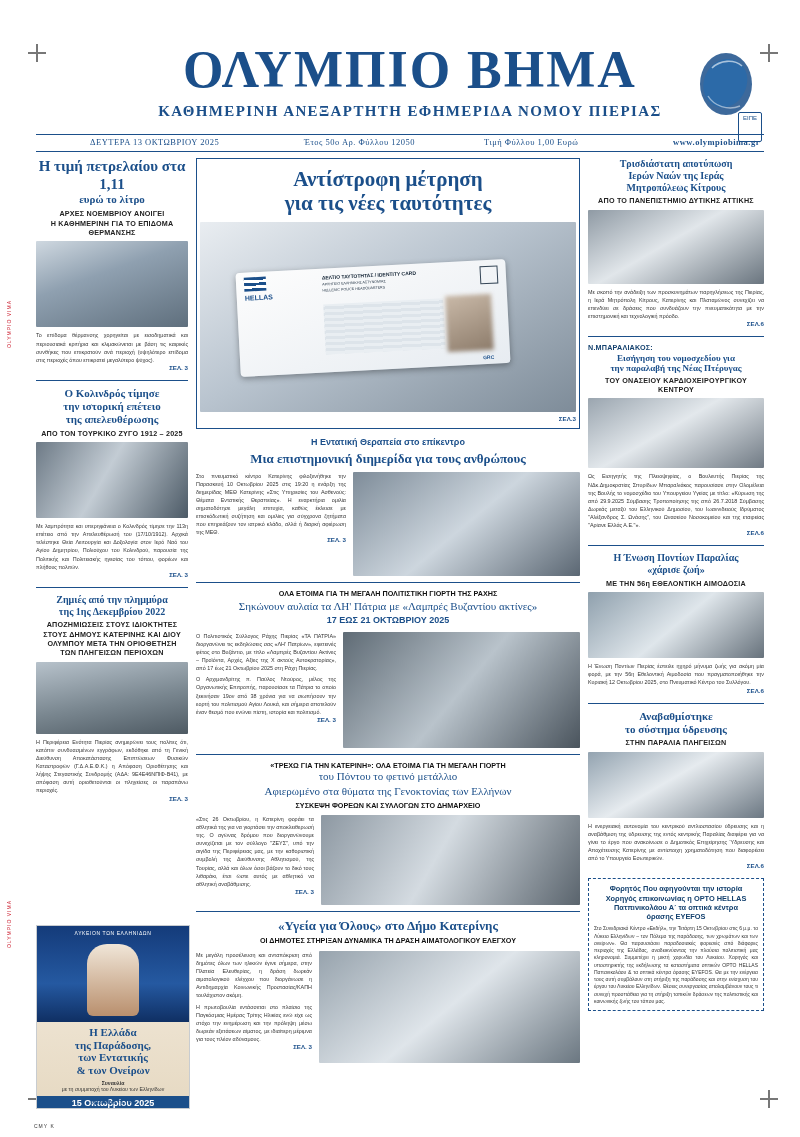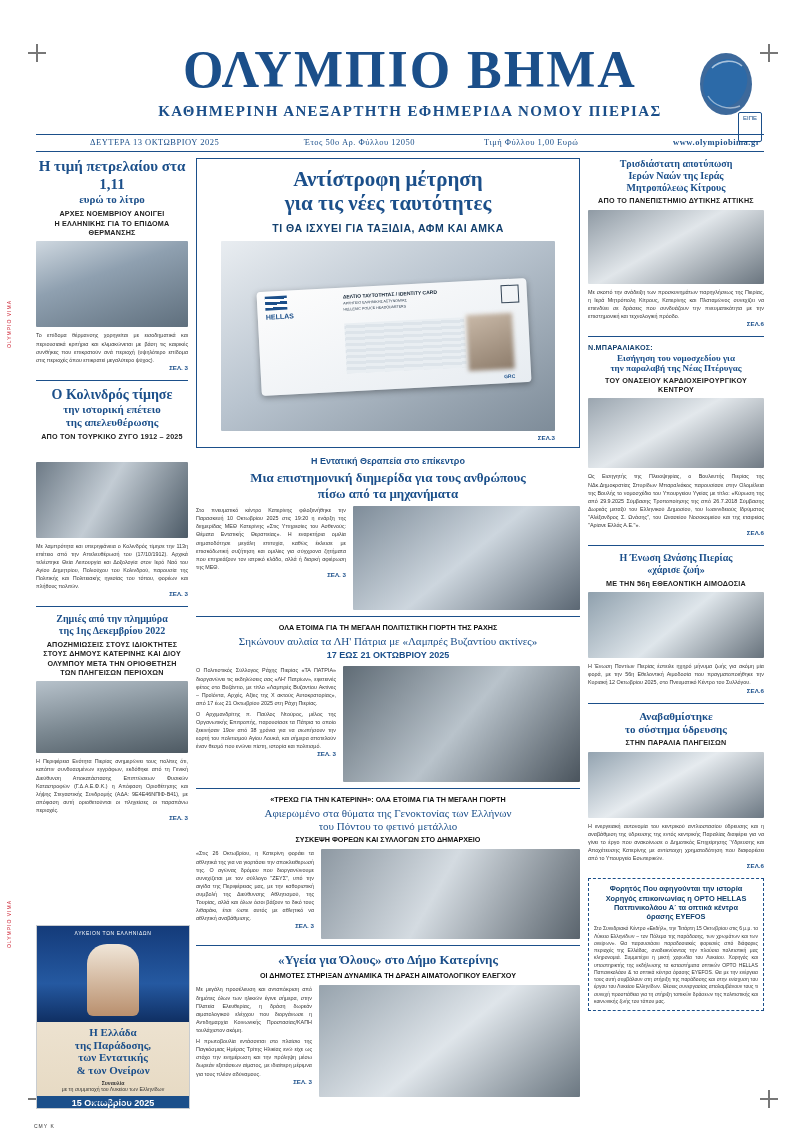--- a/index.html
+++ b/index.html
@@ -115,34 +115,34 @@
     <div class="cell hr-price">Τιμή Φύλλου 1,00 Ευρώ</div>
     <div class="cell hr-site">www.olympiobima.gr</div>
   </div>
 
   <div class="col-left">
 
     <div class="blk">
       <div class="hl" style="font-size:15px;">Η τιμή πετρελαίου στα 1,11</div>
       <div class="hl" style="font-size:11px;">ευρώ το λίτρο</div>
       <div class="sub-hl" style="margin-top:3px;">ΑΡΧΕΣ ΝΟΕΜΒΡΙΟΥ ΑΝΟΙΓΕΙ</div>
-      <div class="sub-hl">Η ΕΛΛΗΝΙΚΗΣ ΓΙΑ ΤΟ ΕΠΙΔΟΜΑ</div>
+      <div class="sub-hl">Η ΚΑΘΗΜΕΡΙΝΗ ΓΙΑ ΤΟ ΕΠΙΔΟΜΑ</div>
       <div class="sub-hl" style="margin-bottom:4px;">ΘΕΡΜΑΝΣΗΣ</div>
       <div class="photo ph-hands"></div>
       <div class="body-txt" style="margin-top:4px;">Το επίδομα θέρμανσης χορηγείται με εισοδηματικά και περιουσιακά κριτήρια και κλιμακώνεται με βάση τις καιρικές συνθήκες που επικρατούν ανά περιοχή (υψηλότερο επίδομα στις περιοχές όπου επικρατεί μεγαλύτερο ψύχος).</div>
       <div class="sel">ΣΕΛ. 3</div>
     </div>
 
     <div class="rule"></div>
 
     <div class="blk">
-      <div class="hl" style="font-size:14px;">Ο Κολινδρός τίμησε</div>
+      <div class="hl" style="font-size:11px;">Ο Κολινδρός τίμησε</div>
       <div class="hl" style="font-size:11px;">την ιστορική επέτειο</div>
       <div class="hl" style="font-size:11px;">της απελευθέρωσης</div>
-      <div class="sub-hl" style="margin:3px 0 20px;">ΑΠΟ ΤΟΝ ΤΟΥΡΚΙΚΟ ΖΥΓΟ 1912 – 2025</div>
+      <div class="sub-hl" style="margin:3px 0 4px;">ΑΠΟ ΤΟΝ ΤΟΥΡΚΙΚΟ ΖΥΓΟ 1912 – 2025</div>
       <div class="photo ph-people"></div>
       <div class="body-txt" style="margin-top:4px;">Με λαμπρότητα και υπερηφάνεια ο Κολινδρός τίμησε την 113η επέτειο από την Απελευθέρωσή του (17/10/1912). Αρχικά τελέστηκε Θεία Λειτουργία και Δοξολογία στον Ιερό Ναό του Αγίου Δημητρίου, Πολιούχου του Κολινδρού, παρουσία της Πολιτικής και Πολιτειακής ηγεσίας του τόπου, φορέων και πλήθους πολιτών.</div>
       <div class="sel">ΣΕΛ. 3</div>
     </div>
 
     <div class="rule"></div>
 
     <div class="blk">
       <div class="hl" style="font-size:10px;">Ζημιές από την πλημμύρα</div>
       <div class="hl" style="font-size:10px;">της 1ης Δεκεμβρίου 2022</div>
@@ -171,44 +171,42 @@
         <div class="ad-note">με τη συμμετοχή του Λυκείου των Ελληνίδων</div>
       </div>
       <div class="ad-date" style="margin-top:4px;">15 Οκτωβρίου 2025</div>
 
       <div class="ad-note" style="position:absolute;bottom:3px;left:0;right:0;color:#1b4f8a;font-weight:bold;">optohellas ▪ ΕΥΡΩ</div>
     </div>
   </div>
 
   <div class="col-mid">
 
-    <div style="border:1px solid #1b4f8a;padding:8px 24px 6px;">
+    <div style="border:1px solid #1b4f8a;padding:8px 3px 6px;">
       <div class="lead-hl">Αντίστροφη μέτρηση</div>
       <div class="lead-hl">για τις νέες ταυτότητες</div>
-      <div class="lead-sub">ΤΙ ΘΑ ΙΣΧΥΕΙ ΓΙΑ ΤΑΞΙΔΙΑ, ΑΦΜ ΚΑΙ  ΑΜΚΑ</div>
       <div class="photo ph-id" style="margin-top:7px;position:relative;">
         <div style="position:absolute;left:38px;top:44px;width:270px;height:104px;background:linear-gradient(160deg,#fdfdfd,#e7ecf1);border-radius:4px;box-shadow:0 2px 6px rgba(0,0,0,.35);transform:rotate(-3deg);">
           <div style="position:absolute;left:8px;top:5px;width:22px;height:14px;background:linear-gradient(180deg,#1b4f8a 0 20%,#fff 20% 40%,#1b4f8a 40% 60%,#fff 60% 80%,#1b4f8a 80% 100%);"></div>
           <div style="position:absolute;left:8px;top:22px;font-size:7px;font-weight:bold;color:#1b4f8a;">HELLAS</div>
           <div style="position:absolute;left:86px;top:6px;font-size:5px;font-weight:bold;color:#123;">ΔΕΛΤΙΟ ΤΑΥΤΟΤΗΤΑΣ / IDENTITY CARD</div>
           <div style="position:absolute;left:86px;top:14px;font-size:3.6px;color:#234;">ΑΡΧΗΓΕΙΟ ΕΛΛΗΝΙΚΗΣ ΑΣΤΥΝΟΜΙΑΣ</div>
           <div style="position:absolute;left:86px;top:20px;font-size:3.6px;color:#234;">HELLENIC POLICE HEADQUARTERS</div>
           <div style="position:absolute;right:8px;top:6px;width:16px;height:16px;border:1px solid #345;"></div>
           <div style="position:absolute;left:86px;top:36px;width:120px;height:50px;background:repeating-linear-gradient(0deg,#e9eef2 0 3px,#dde4ea 3px 6px);"></div>
           <div style="position:absolute;right:16px;top:34px;width:46px;height:56px;background:linear-gradient(160deg,#c9b9a8,#8d7c6b);filter:blur(2px);"></div>
           <div style="position:absolute;right:16px;bottom:4px;font-size:5px;font-weight:bold;color:#1b4f8a;">GRC</div>
         </div>
       </div>
       <div class="sel" style="margin-top:3px;">ΣΕΛ.3</div>
     </div>
 
     <div style="margin-top:8px;">
       <div class="cap-bold" style="font-size:9px;color:#1b4f8a;">Η Εντατική Θεραπεία στο επίκεντρο</div>
       <div class="mid-hl" style="margin-top:2px;">Μια επιστημονική διημερίδα για τους ανθρώπους</div>
-      <div class="mid-hl">πίσω από τα μηχανήματα</div>
       <div class="flexrow" style="margin-top:5px;">
         <div style="width:150px;">
           <div class="body-txt">Στο πνευματικό κέντρο Κατερίνης φιλοξενήθηκε την Παρασκευή 10 Οκτωβρίου 2025 στις 19:20 η ενάρξη της διημερίδας ΜΕΘ Κατερίνης «Στις Υπηρεσίες του Ασθενούς: Θέματα Εντατικής Θεραπείας».
 Η εναρκτήρια ομιλία σηματοδότησε μεγάλη επιτυχία, καθώς έκλεισε με επισκόδωτική συζήτηση και ομιλίες για σύγχρονα ζητήματα που επηρεάζουν τον ιατρικό κλάδο, αλλά ή διαρκή αφιέρωση της ΜΕΘ.</div>
           <div class="sel">ΣΕΛ. 3</div>
         </div>
         <div style="flex:1;">
           <div class="photo ph-speaker"></div>
         </div>
       </div>
@@ -229,22 +227,22 @@
         <div style="flex:1;">
           <div class="photo ph-panel" style="height:116px;"></div>
         </div>
       </div>
     </div>
 
     <div class="rule"></div>
 
     <div>
       <div class="cap-bold">«ΤΡΕΧΩ ΓΙΑ ΤΗΝ ΚΑΤΕΡΙΝΗ»: ΟΛΑ  ΕΤΟΙΜΑ ΓΙΑ ΤΗ ΜΕΓΑΛΗ ΓΙΟΡΤΗ</div>
+      <div class="mid-hl-sm">του Πόντου το φετινό μετάλλιο</div>
       <div class="mid-hl-sm" style="margin-top:2px;">Αφιερωμένο στα θύματα  της Γενοκτονίας των Ελλήνων</div>
-      <div class="mid-hl-sm">του Πόντου το φετινό μετάλλιο</div>
       <div class="cap-bold" style="margin-top:2px;">ΣΥΣΚΕΨΗ ΦΟΡΕΩΝ ΚΑΙ ΣΥΛΛΟΓΩΝ ΣΤΟ ΔΗΜΑΡΧΕΙΟ</div>
       <div class="flexrow" style="margin-top:5px;">
         <div style="width:118px;">
           <div class="body-txt">«Στις 26 Οκτωβρίου, η Κατερίνη φοράει τα αθλητικά της για να γιορτάσει την αποκλειθερωσή της. Ο αγώνας δρόμου που διοργανώνουμε συνεχίζεται με τον σύλλογο "ΖΕΥΣ", υπό την αιγίδα της Περιφέρειας μας, με την καθοριστική συμβολή της Διεύθυνσης Αθλητισμού, της Τουρίας, αλλά και όλων όσοι βάζουν το δικό τους λιθαράκι, έτσι ώστε αυτός με αθλητικό να αθλητική αναβάθμισης.</div>
           <div class="sel">ΣΕΛ. 3</div>
         </div>
         <div style="flex:1;">
           <div class="photo ph-street"></div>
         </div>
       </div>
@@ -289,21 +287,21 @@
       <div class="sub-hl" style="margin-top:2px;">ΤΟΥ ΟΝΑΣΕΙΟΥ ΚΑΡΔΙΟΧΕΙΡΟΥΡΓΙΚΟΥ</div>
       <div class="sub-hl" style="margin-bottom:4px;">ΚΕΝΤΡΟΥ</div>
       <div class="photo ph-portrait"></div>
       <div class="body-txt" style="margin-top:4px;">Ως Εισηγητής της Πλειοψηφίας, ο Βουλευτής Πιερίας της ΝΔκ.Δημοκρατίας Σπυρίδων Μπαραλιάκος παρουσίασε στην Ολομέλεια της Βουλής το νομοσχέδιο του Υπουργείου Υγείας με τίτλο: «Κύρωση της από 29.9.2025 Σύμβασης Τροποποίησης της από 26.7.2018 Σύμβασης Δωρεάς μεταξύ του Ελληνικού Δημοσίου, του Ιωαννιδειούς Ιδρύματος "Αλέξανδρος Σ. Ωνάσης", του Ωνασείου Νοσοκομείου και της εταιρείας "Αρίανε Ελλάς Α.Ε."».</div>
       <div class="sel">ΣΕΛ.6</div>
     </div>
 
     <div class="rule"></div>
 
     <div class="blk">
-      <div class="hl" style="font-size:10px;">Η Ένωση Ωνάσης Πιερίας</div>
+      <div class="hl" style="font-size:10px;">Η Ένωση Ποντίων Παραλίας</div>
       <div class="hl" style="font-size:10px;">«χάρισε ζωή»</div>
       <div class="sub-hl" style="margin:3px 0 4px;">ΜΕ ΤΗΝ 56η ΕΘΕΛΟΝΤΙΚΗ ΑΙΜΟΔΟΣΙΑ</div>
       <div class="photo ph-donors"></div>
       <div class="body-txt" style="margin-top:4px;">Η Ένωση Ποντίων Πιερίας έστειλε ηχηρό μήνυμα ζωής για ακόμη μία φορά, με την 56η Εθελοντική Αιμοδοσία που πραγματοποιήθηκε την Κυριακή 12 Οκτωβρίου 2025, στο Πνευματικό Κέντρο του Συλλόγου.</div>
       <div class="sel">ΣΕΛ.6</div>
     </div>
 
     <div class="rule"></div>
 
     <div class="blk">

